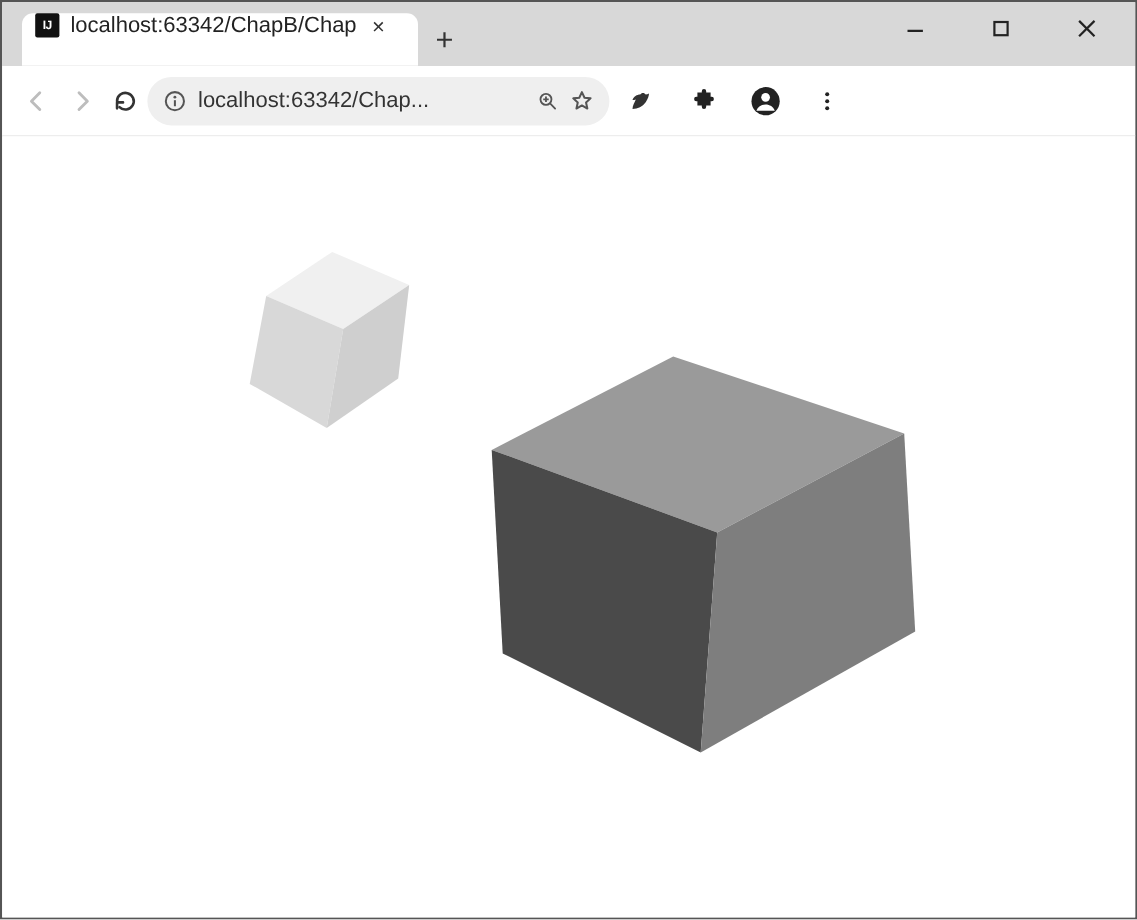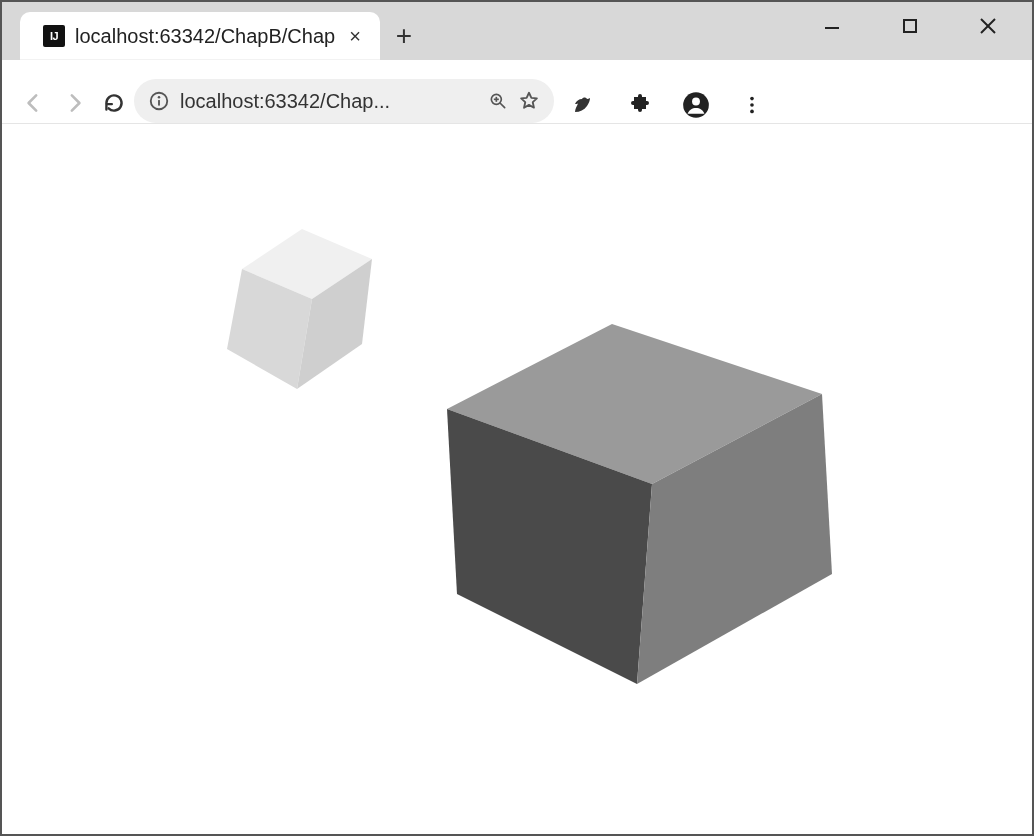--- a/index.html
+++ b/index.html
@@ -26,22 +26,21 @@
       align-items: flex-end;
       position: relative;
     }
     .tab {
       margin-left: 18px;
       height: 48px;
       background: #fff;
       border-top-left-radius: 10px;
       border-top-right-radius: 10px;
       display: flex;
-      align-items: center;
-      padding: 0 14px 0 23px;
+      padding: 0 14px 0 12px;
       gap: 10px;
       min-width: 360px;
       box-shadow: 0 -1px 0 rgba(0,0,0,.05) inset;
     }
     .favicon {
       width: 22px; height: 22px;
       background: #111;
       color: #fff;
       font-size: 11px;
       font-weight: bold;
@@ -87,21 +86,21 @@
       color: #222;
       cursor: pointer;
     }
     .win-btn svg { display: block; }
     
     .toolbar {
       height: 64px;
       background: #fff;
       border-bottom: 1px solid #e5e5e5;
       display: flex;
-      align-items: flex-end;
+      align-items: center;
       padding: 0 12px;
     }
     .nav-btn {
       width: 40px; height: 40px;
       display: flex; align-items: center; justify-content: center;
       color: #555;
       cursor: pointer;
     }
     .nav-btn.disabled { color: #bdbdbd; cursor: default; }
     .addressbar {

